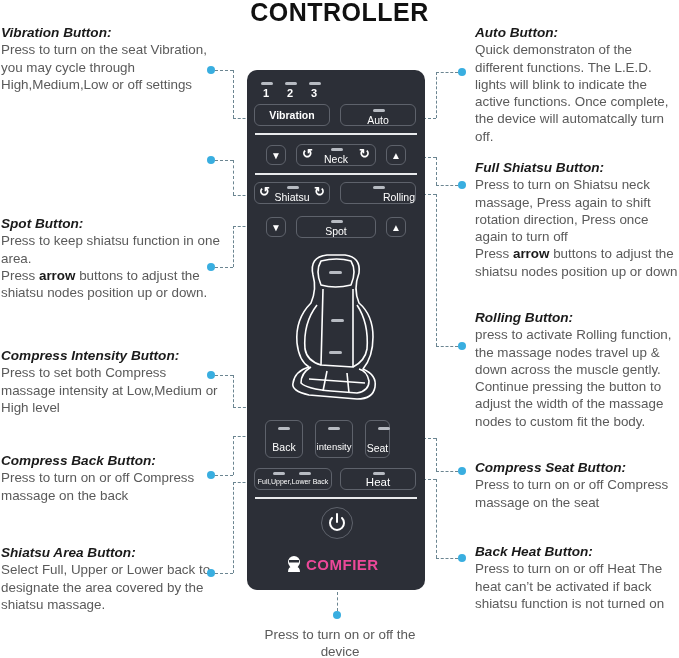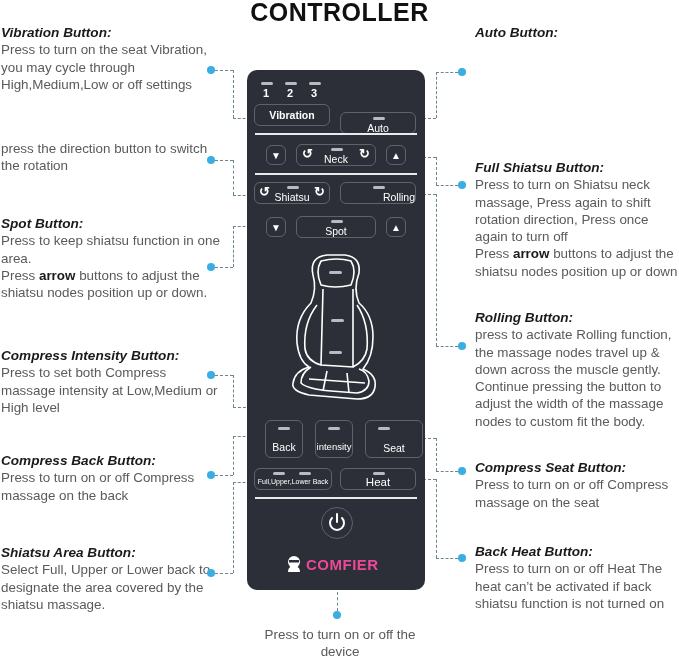--- a/index.html
+++ b/index.html
@@ -37,21 +37,20 @@
 </head>
 <body>
 
 <div class="title">CONTROLLER</div>
 
 <div class="desc left" style="top:24px;">
   <span class="hd">Vibration Button:</span>
   <span>Press to turn on the seat Vibration, you may cycle through High,Medium,Low or off settings</span>
 </div>
 <div class="desc left" style="top:140px;">
-  <span>press the direction button to switch the rotation</span>
 </div>
 <div class="desc left" style="top:215px;">
   <span class="hd">Spot Button:</span>
   <span>Press to keep shiatsu function in one area.</span><br>
   <span>Press </span><b>arrow</b><span> buttons to adjust the shiatsu nodes position up or down.</span>
 </div>
 <div class="desc left" style="top:347px;">
   <span class="hd">Compress Intensity Button:</span>
   <span>Press to set both Compress massage intensity at Low,Medium or High level</span>
 </div>
@@ -59,20 +58,21 @@
   <span class="hd">Compress Back Button:</span>
   <span>Press to turn on or off Compress massage on the back</span>
 </div>
 <div class="desc left" style="top:544px;">
   <span class="hd">Shiatsu Area Button:</span>
   <span>Select Full, Upper or Lower back to designate the area covered by the shiatsu massage.</span>
 </div>
 
 <div class="desc right" style="top:24px;">
   <span class="hd">Auto Button:</span>
+  <span>Quick demonstraton of the different functions. The L.E.D. lights will blink to indicate the active functions. Once complete, the device will automatcally turn off.</span>
 </div>
 <div class="desc right" style="top:159px;">
   <span class="hd">Full Shiatsu Button:</span>
   <span>Press to turn on Shiatsu neck massage, Press again to shift rotation direction, Press once again to turn off</span><br>
   <span>Press </span><b>arrow</b><span> buttons to adjust the shiatsu nodes position up or down</span>
 </div>
 <div class="desc right" style="top:309px;">
   <span class="hd">Rolling Button:</span>
   <span>press to activate Rolling function, the massage nodes travel up &amp; down across the muscle gently. Continue pressing the button to adjust the width of the massage nodes to custom fit the body.</span>
 </div>
@@ -151,21 +151,21 @@
   <div class="ledtop" style="left:14px;top:12px;"></div>
   <div class="ledtop" style="left:38px;top:12px;"></div>
   <div class="ledtop" style="left:62px;top:12px;"></div>
   <div class="num" style="left:16px;top:17px;">1</div>
   <div class="num" style="left:40px;top:17px;">2</div>
   <div class="num" style="left:64px;top:17px;">3</div>
 
   <div class="btn" style="left:7px;top:34px;width:76px;height:22px;">
     <span class="lbl" style="top:4px;font-weight:bold;">Vibration</span>
   </div>
-  <div class="btn" style="left:93px;top:42px;width:76px;height:22px;padding-left:28px;">
+  <div class="btn" style="left:93px;top:34px;width:76px;height:22px;padding-left:28px;">
     <div class="led" style="left:32px;top:4px;"></div>
     <span class="lbl" style="top:9px;">Auto</span>
   </div>
 
   <div class="sep" style="top:63px;"></div>
 
   <div class="btn arrow" style="left:19px;top:75px;width:20px;height:20px;">
     <span>▼</span>
   </div>
   <div class="btn" style="left:49px;top:74px;width:80px;height:22px;">
@@ -219,21 +219,21 @@
   </svg>
 
   <div class="btn" style="left:18px;top:350px;width:38px;height:38px;">
     <div class="led" style="left:12px;top:6px;"></div>
     <span class="lbl" style="top:20px;">Back</span>
   </div>
   <div class="btn" style="left:68px;top:350px;width:38px;height:38px;">
     <div class="led" style="left:12px;top:6px;"></div>
     <span class="lbl" style="top:20px;font-size:9.5px;">intensity</span>
   </div>
-  <div class="btn" style="left:118px;top:350px;width:58px;height:38px;">
+  <div class="btn" style="left:118px;top:350px;width:25px;height:38px;">
     <div class="led" style="left:12px;top:6px;"></div>
     <span class="lbl" style="top:21px;">Seat</span>
   </div>
 
   <div class="btn" style="left:7px;top:398px;width:78px;height:22px;">
     <div class="led" style="left:18px;top:3px;"></div>
     <div class="led" style="left:44px;top:3px;"></div>
     <span class="lbl" style="top:9px;font-size:7px;">Full,Upper,Lower Back</span>
   </div>
   <div class="btn" style="left:93px;top:398px;width:76px;height:22px;">

